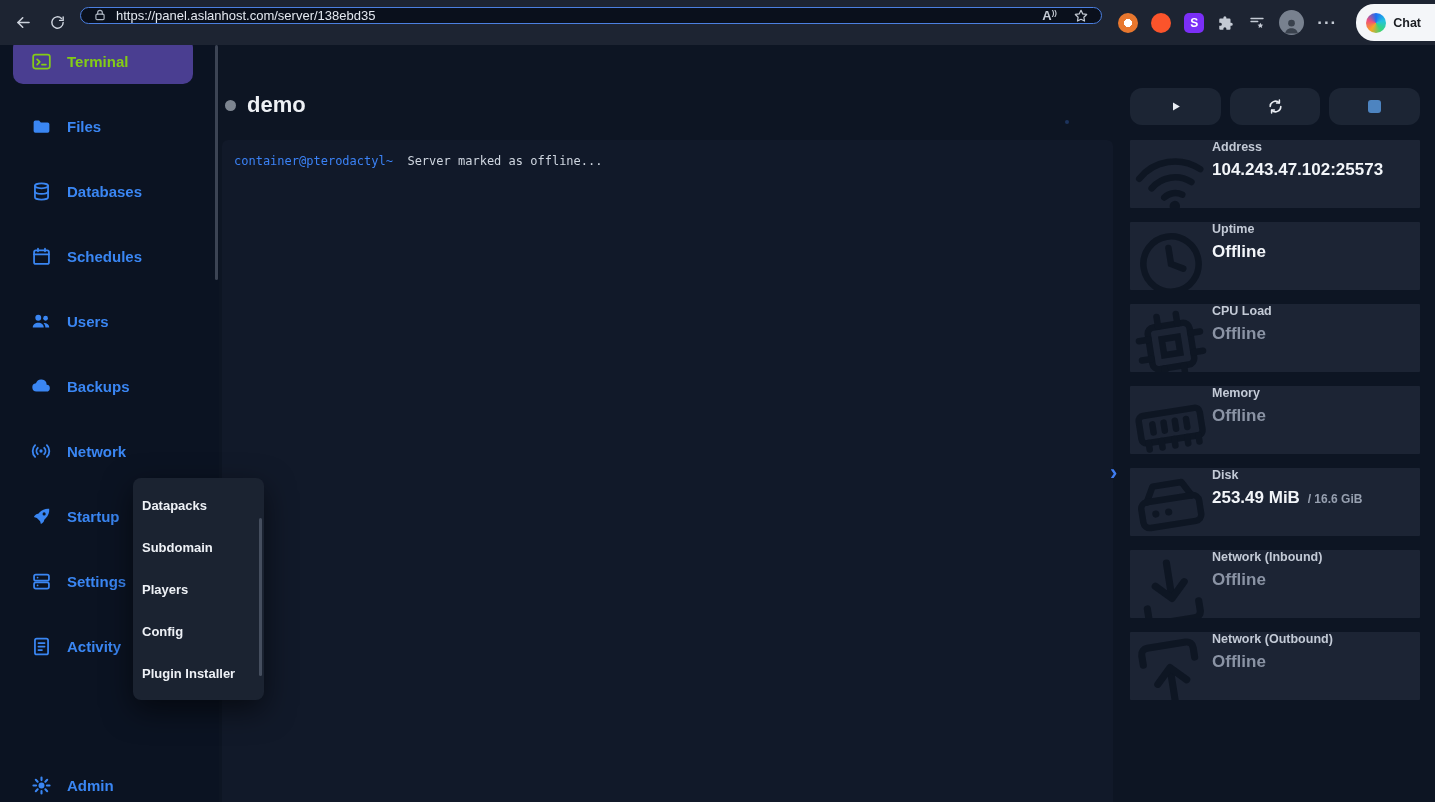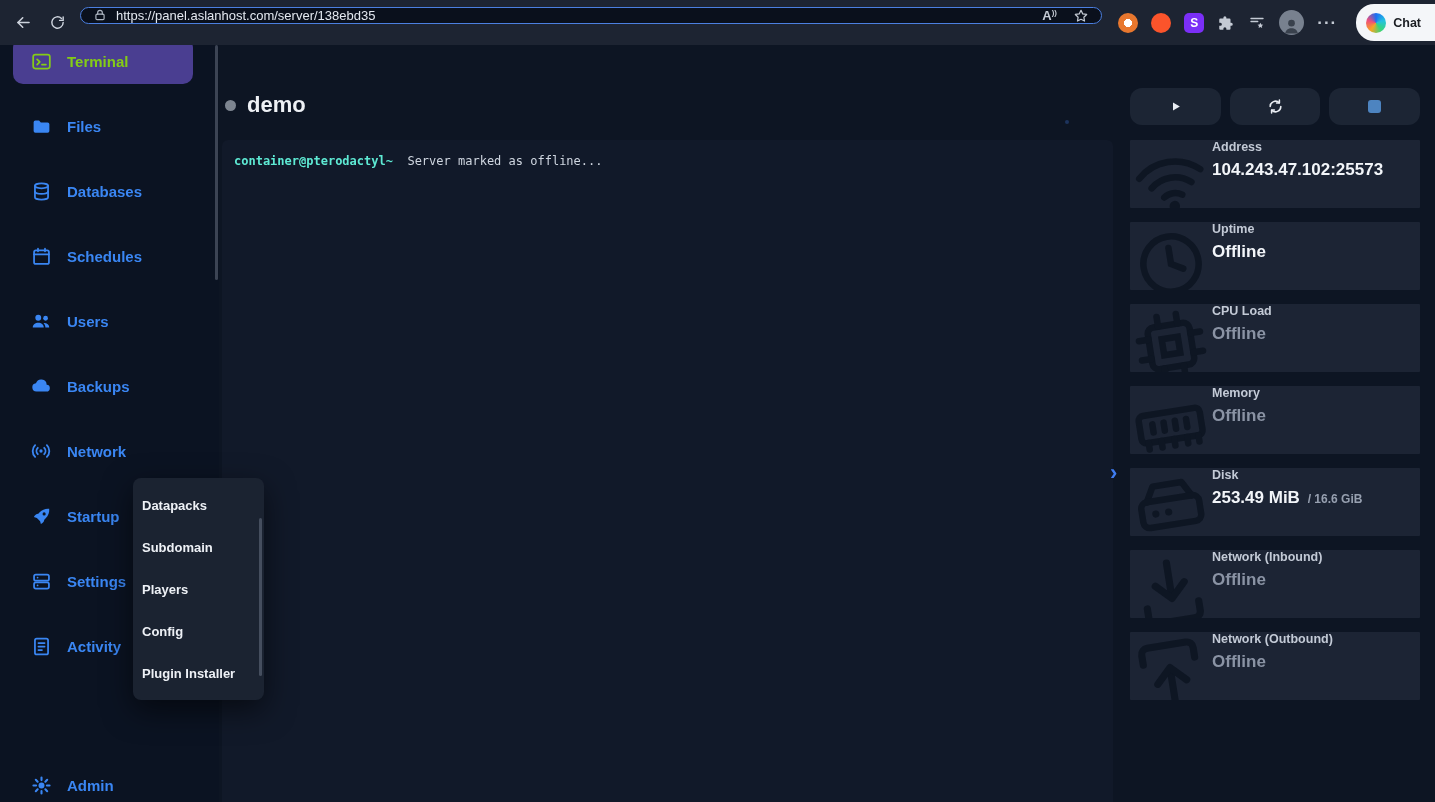--- a/index.html
+++ b/index.html
@@ -58,21 +58,21 @@
                      background:#454e5e;border-radius:2px;}
 
   
   .main{position:absolute;left:219px;top:45px;right:0;bottom:0;background:#0d1523;}
   .server-head{position:absolute;left:6px;top:47px;display:flex;align-items:center;gap:11px;}
   .status-dot{width:11px;height:11px;border-radius:50%;background:#7d8590;}
   .server-name{color:#eef1f5;font-size:22px;font-weight:800;}
   .console{position:absolute;left:3px;top:95px;width:891px;bottom:0;background:#111929;
            border-radius:6px 6px 0 0;padding:14px 12px;box-sizing:border-box;
            font-family:"DejaVu Sans Mono",monospace;font-size:12px;}
-  .c-prompt{color:#5eead4;font-weight:700;}
+  .c-prompt{color:#3b82f6;font-weight:400;}
   .c-msg{color:#cfd6e0;}
   .collapse-chevron{position:absolute;left:1110px;top:462px;color:#3f7df2;font-size:22px;
                     font-weight:700;z-index:40;cursor:pointer;line-height:1;}
 
   
   .particle{position:absolute;border-radius:50%;background:rgba(73,130,246,.28);}
 
   
   .controls{position:absolute;left:1130px;top:88px;width:290px;display:flex;gap:9px;z-index:30;}
   .ctrl-btn{flex:1;height:37px;background:#1c2534;border-radius:12px;display:flex;

